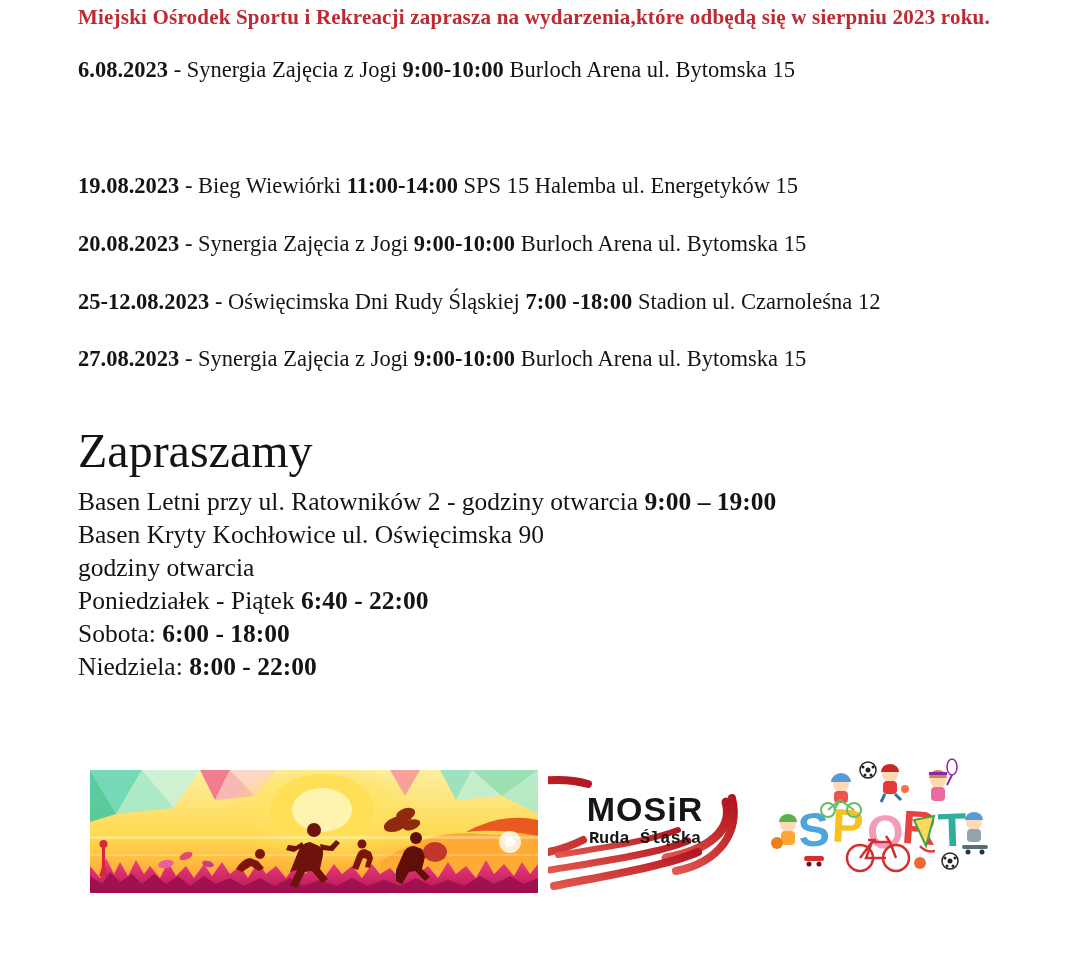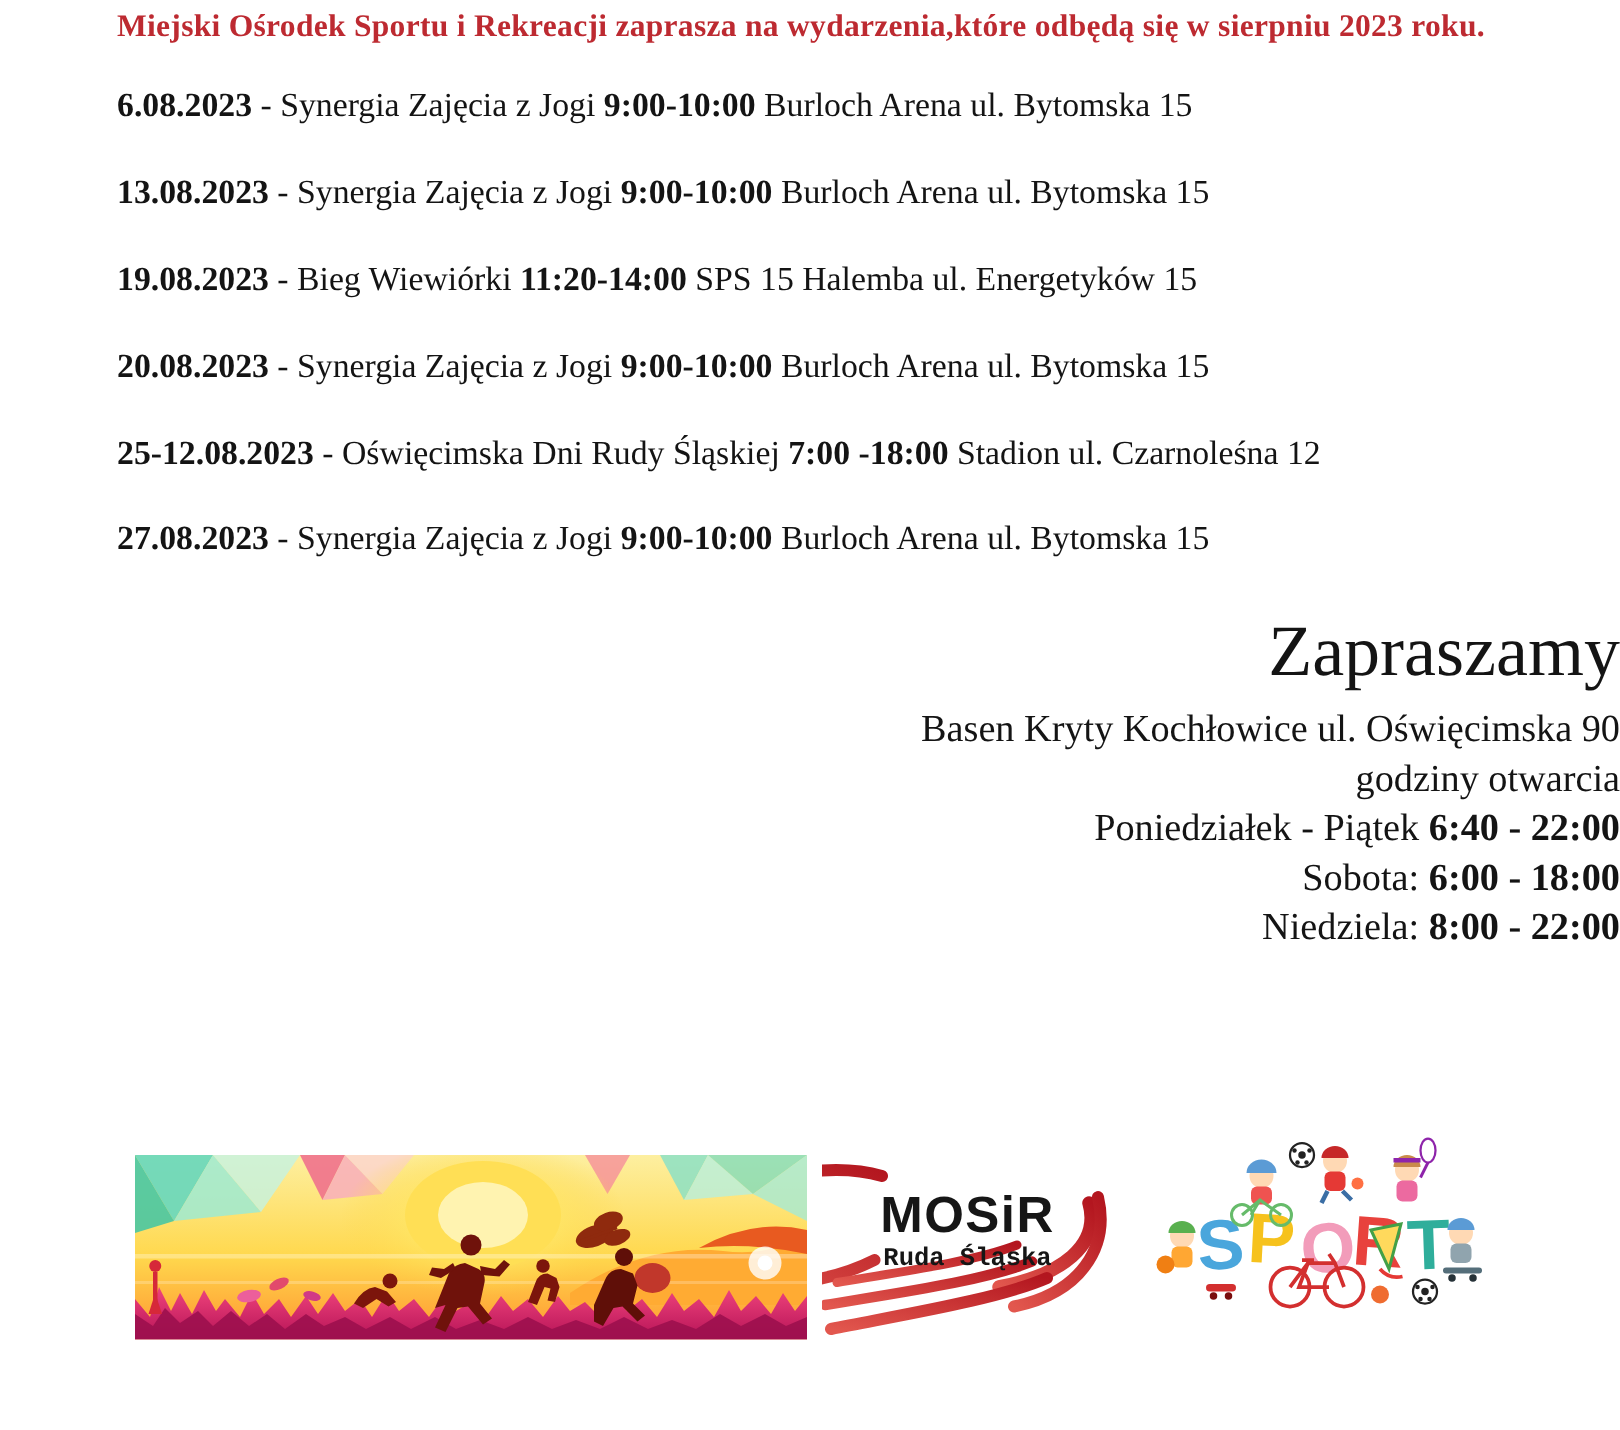--- a/index.html
+++ b/index.html
@@ -10,21 +10,21 @@
   }
   .doc-header {
     position:absolute; left:78px; top:5px; width:1002px;
     font-size:21px; font-weight:700; letter-spacing:0.2px;
   }
   .event-row {
     position:absolute; left:78px; font-size:22.5px; white-space:nowrap;text-align:right;
   }
   .b { font-weight:700; }
   .invite {
-    position:absolute; left:78px; top:408px; width:1002px; text-align:right;
+    position:absolute; left:78px; top:424px; width:1002px; text-align:left;
   }
   .invite-heading { font-size:48px; font-weight:400; line-height:1.12; }
   .invite-lines { margin-top:7px; }
   .invite-line { font-size:25.5px; line-height:33px; }
   .footer-img { position:absolute; }
   .banner-wrap { left:90px; top:770px; width:448px; height:123px; }
   .mosir-wrap  { left:548px; top:768px; width:196px; height:124px; }
   .sport-wrap  { left:768px; top:758px; width:222px; height:122px; }
   .sport-wrap .letters { position:absolute; inset:0; }
   .sport-letter {
@@ -36,33 +36,33 @@
 </style>
 </head>
 <body>
 
 <div class="page">
 
   <div class="doc-header" style="color: rgb(189, 42, 49);">Miejski Ośrodek Sportu i Rekreacji zaprasza na wydarzenia,które odbędą się w sierpniu 2023 roku.</div>
 
   <div class="event-row" style="top:57px"><span class="b">6.08.2023</span><span> - </span><span>Synergia Zajęcia z Jogi </span><span class="b">9:00-10:00</span><span> Burloch Arena ul. Bytomska 15</span></div>
 
-  <div class="event-row" style="top:115px"><span class="b">13.08.2023</span><span> - </span><span>Synergia Zajęcia z Jogi </span><span class="b">9:00-10:00</span><span> Burloch Arena ul. Bytomska 15</span></div>
-
-  <div class="event-row" style="top:173px"><span class="b">19.08.2023</span><span> - </span><span>Bieg Wiewiórki </span><span class="b">11:20-14:00</span><span> SPS 15 Halemba ul. Energetyków 15</span></div>
+
+  <div class="event-row" style="top:173px"><span class="b">19.08.2023</span><span> - </span><span>Bieg Wiewiórki </span><span class="b">11:00-14:00</span><span> SPS 15 Halemba ul. Energetyków 15</span></div>
 
   <div class="event-row" style="top:231px"><span class="b">20.08.2023</span><span> - </span><span>Synergia Zajęcia z Jogi </span><span class="b">9:00-10:00</span><span> Burloch Arena ul. Bytomska 15</span></div>
 
   <div class="event-row" style="top:289px"><span class="b">25-12.08.2023</span><span> - </span><span>Oświęcimska Dni Rudy Śląskiej </span><span class="b">7:00 -18:00</span><span> Stadion ul. Czarnoleśna 12</span></div>
 
   <div class="event-row" style="top:346px"><span class="b">27.08.2023</span><span> - </span><span>Synergia Zajęcia z Jogi </span><span class="b">9:00-10:00</span><span> Burloch Arena ul. Bytomska 15</span></div>
 
   <div class="invite">
     <div class="invite-heading">Zapraszamy</div>
     <div class="invite-lines">
+      <div class="invite-line"><span>Basen Letni przy ul. Ratowników 2 - godziny otwarcia </span><span class="b">9:00 – 19:00</span></div>
       <div class="invite-line"><span>Basen Kryty Kochłowice ul. Oświęcimska 90</span><span class="b"></span></div>
       <div class="invite-line"><span>godziny otwarcia</span><span class="b"></span></div>
       <div class="invite-line"><span>Poniedziałek - Piątek </span><span class="b">6:40 - 22:00</span></div>
       <div class="invite-line"><span>Sobota: </span><span class="b">6:00 - 18:00</span></div>
       <div class="invite-line"><span>Niedziela: </span><span class="b">8:00 - 22:00</span></div>
     </div>
   </div>
 
   <div class="footer-img banner-wrap">
     <svg width="448" height="123" viewBox="0 0 448 123">

